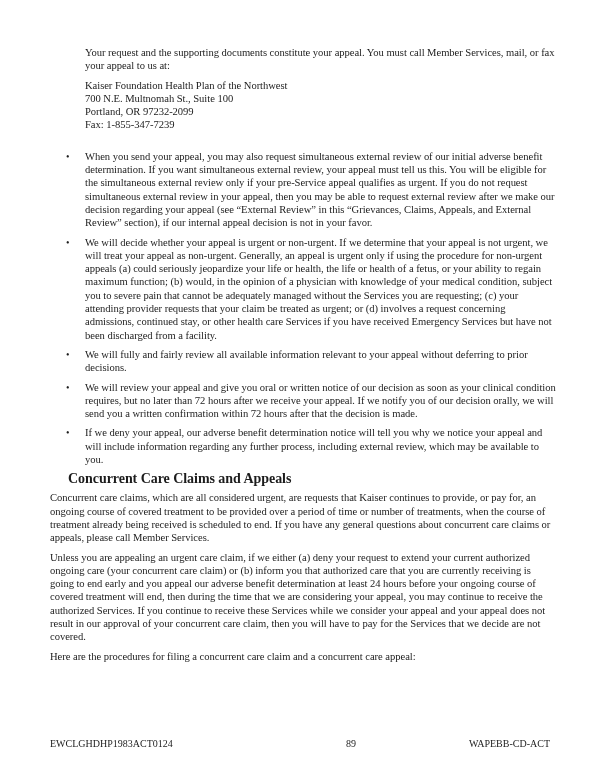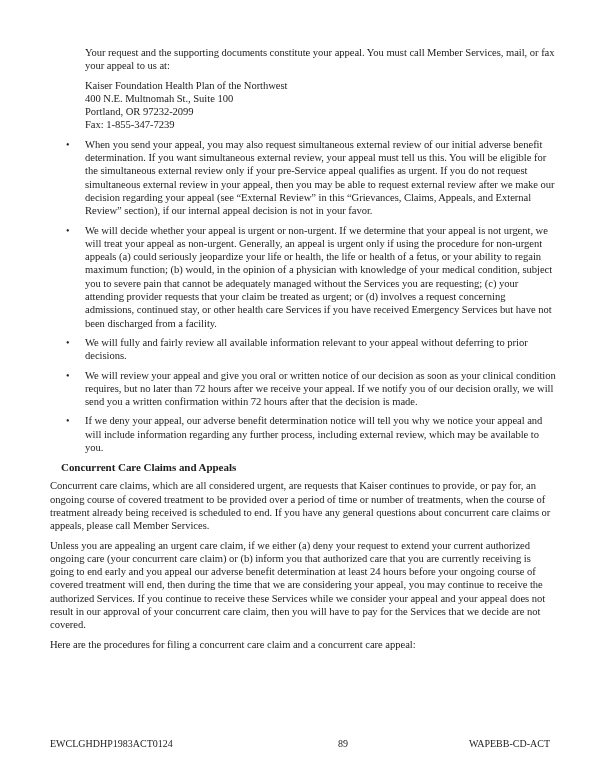--- a/index.html
+++ b/index.html
@@ -9,52 +9,52 @@
       color: #1c1c1c;
     }
     .page { position: absolute; left: 0; top: 0; width: 600px; height: 776px; }
     .content {
       position: absolute; left: 50px; top: 46px; width: 506px;
       font-size: 10.6px; line-height: 13.3px; letter-spacing: -0.05px;
     }
     p { margin: 0; }
     .indent { padding-left: 35px; }
     .intro { margin-bottom: 6px; }
-    .address { margin-bottom: 6px; }
+    .address { margin-bottom: 18px; }
     .address div { white-space: nowrap; }
     ul.bullets { list-style: none; margin: 0; padding: 0; }
     ul.bullets li {
       position: relative; padding-left: 35px; margin-bottom: 6px;
     }
     ul.bullets li .dot {
       position: absolute; left: 16px; top: 0; font-size: 10px;
     }
     h2.section-heading {
-      font-size: 11px; font-weight: bold; margin: 0 0 5px 11px; line-height: 14px;
+      font-size: 14px; font-weight: bold; margin: 0 0 5px 18px; line-height: 14px;
     }
     .para { margin-bottom: 6px; }
     .footer {
       position: absolute; left: 50px; top: 738px; width: 500px;
       font-size: 10px; line-height: 12px;
     }
     .footer .left { position: absolute; left: 0; }
-    .footer .center { position: absolute; left: 252px; padding-left: 36px; }
+    .footer .center { position: absolute; left: 260px; padding-left: 36px; }
     .footer .right { position: absolute; right: 0; margin-left: 44px; }
   </style>
 </head>
 <body>
 
 <div class="page">
   <div class="content">
 
     <p class="indent intro">Your request and the supporting documents constitute your appeal. You must call Member Services, mail, or fax your appeal to us at:</p>
 
     <div class="indent address">
       <div>Kaiser Foundation Health Plan of the Northwest</div>
-      <div>400 N.E. Multnomah St., Suite 100</div>
+      <div>700 N.E. Multnomah St., Suite 100</div>
       <div>Portland, OR 97232-2099</div>
       <div>Fax: 1-855-347-7239</div>
     </div>
 
     <ul class="bullets">
       <li>
         <span class="dot">•</span>
         <span>When you send your appeal, you may also request simultaneous external review of our initial adverse benefit determination. If you want simultaneous external review, your appeal must tell us this. You will be eligible for the simultaneous external review only if your pre-Service appeal qualifies as urgent. If you do not request simultaneous external review in your appeal, then you may be able to request external review after we make our decision regarding your appeal (see “External Review” in this “Grievances, Claims, Appeals, and External Review” section), if our internal appeal decision is not in your favor.</span>
       </li>
       <li>

